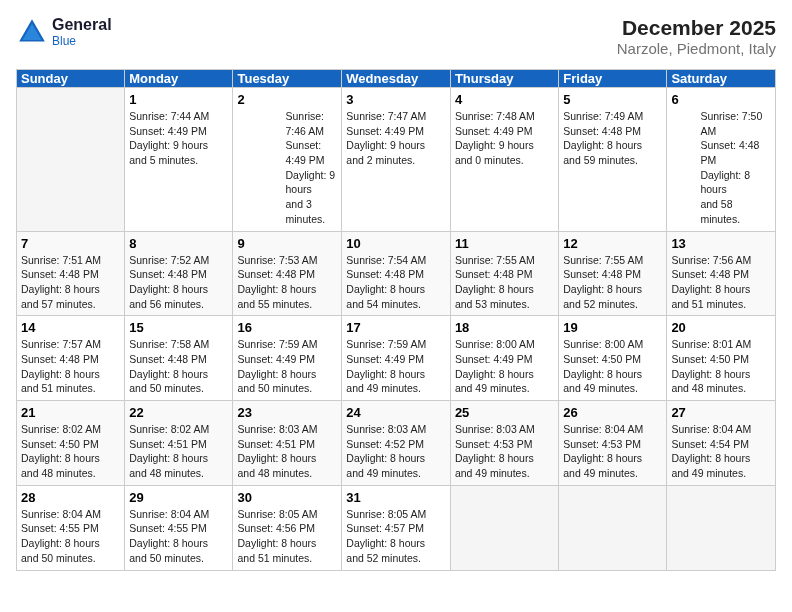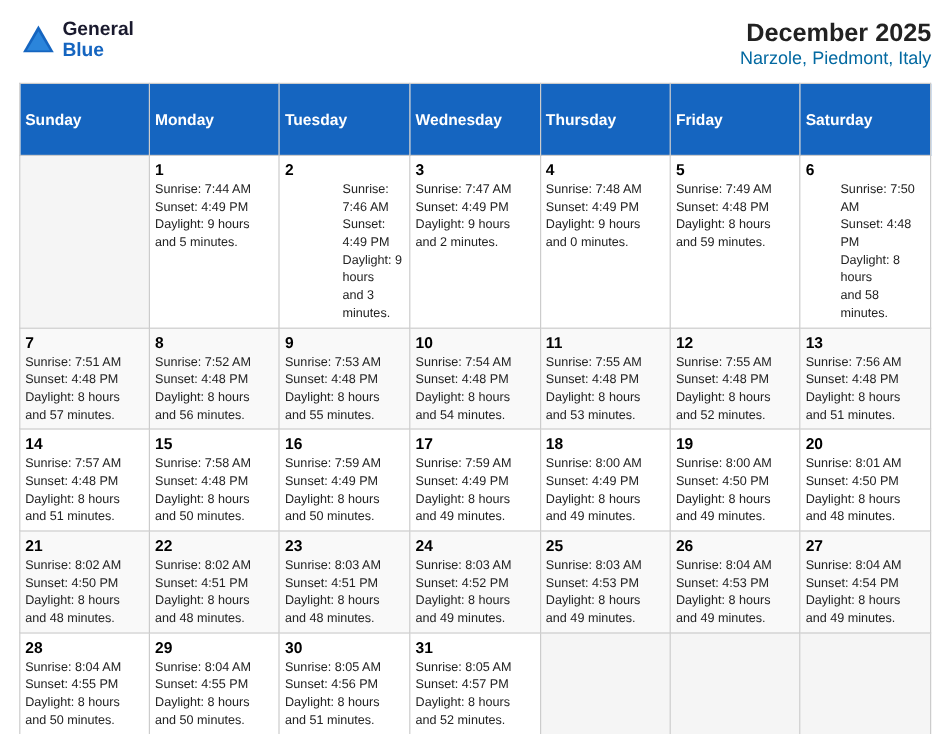--- a/index.html
+++ b/index.html
@@ -28,31 +28,31 @@
     .title-block {
       text-align: right;
     }
     .month-title {
       font-size: 21px;
       font-weight: bold;
       color: #222;
     }
     .subtitle {
       font-size: 15px;
-      color: #0369a1;
+      color: #737373;
     }
     table {
       width: 100%;
       border-collapse: collapse;
       font-size: 11px;
     }
     thead tr th {
       background: #1565c0;
       color: #fff;
-      padding: 22px 4px;
+      padding: 1px 4px;
       text-align: left;
       font-size: 13px;
       font-weight: bold;
       border: 1px solid #ccc;
     }
     tbody tr td {
       border: 1px solid #ccc;
       vertical-align: top;
       padding: 4px;
       width: 109px;
@@ -80,21 +80,21 @@
 <body>
 
 <div class="header">
   <div class="logo">
     <svg class="logo-icon" viewBox="0 0 40 40">
       <polygon points="20,4 36,32 4,32" fill="#1565c0"></polygon>
       <polygon points="20,10 32,30 8,30" fill="#42a5f5" opacity="0.5"></polygon>
     </svg>
     <div>
       <div style="font-size:16px;font-weight:bold;color:#1a1a2e;text-align:center;">General</div>
-      <div style="font-size:16px;font-weight:bold;color:#1565c0;">Blue</div>
+      <div style="font-size:12px;font-weight:normal;color:#1565c0;">Blue</div>
     </div>
   </div>
   <div class="title-block">
     <div class="month-title">December 2025</div>
     <div class="subtitle">Narzole, Piedmont, Italy</div>
   </div>
 </div>
 
 <table>
   <thead>

